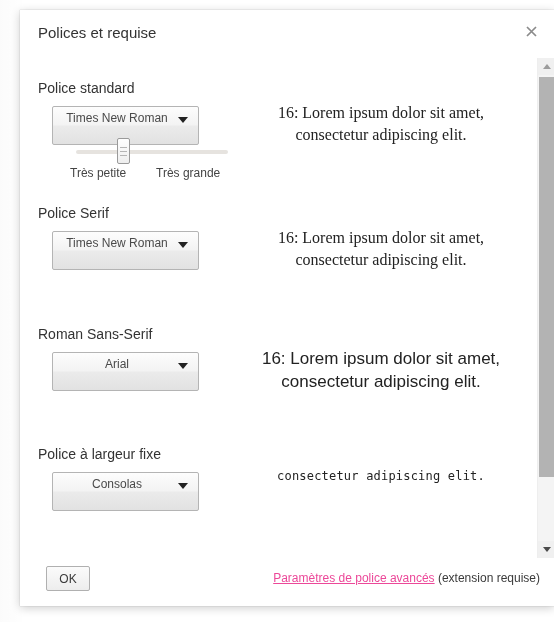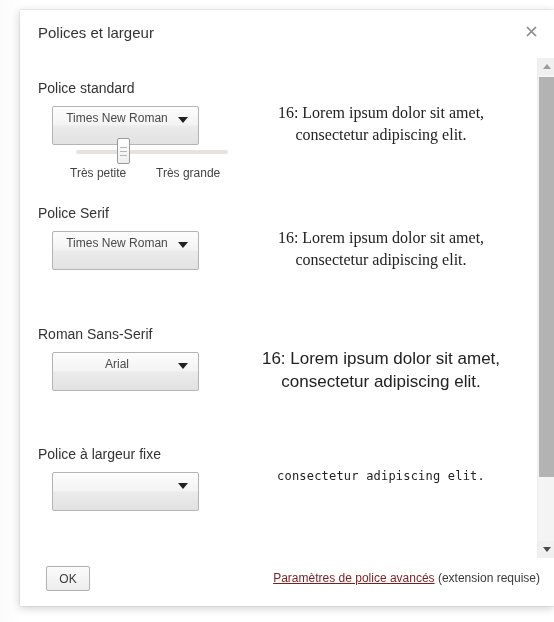--- a/index.html
+++ b/index.html
@@ -319,21 +319,21 @@
   }
   .footer-right {
     position: absolute;
     right: 14px;
     top: 13px;
     font-size: 12px;
     color: #3a3a3a;
     white-space: nowrap;
   }
   .footer-link {
-    color: #7f1d1d;
+    color: #ec4899;
     text-decoration: underline;
     cursor: pointer;
   }
 </style>
 </head>
 <body>
 
 <div id="page-backdrop">
   <div class="bg-col bg-left">
       <div>ge...</div>
@@ -360,21 +360,21 @@
       <div>P</div>
       <div>P</div>
     </div>
   <div class="bg-shade"></div>
 </div>
 <div id="modal-veil"></div>
 
 <div id="dialog">
 
   <div class="dlg-header">
-    <div class="dlg-title">Polices et largeur</div>
+    <div class="dlg-title">Polices et requise</div>
     <div class="close-btn">
       <svg width="11" height="11" viewBox="0 0 11 11" aria-hidden="true">
         <path d="M1 1 L10 10 M10 1 L1 10" stroke="#8b8b8b" stroke-width="1.7" fill="none"></path>
       </svg>
     </div>
   </div>
 
   <div class="dlg-body">
     <div class="body-inner" id="sections-host">
         <div class="section" style="top: 22px;">
@@ -425,20 +425,21 @@
           </div>
           <div class="sample-col">
             <div class="sample sample-sans">16: Lorem ipsum dolor sit amet,</div>
             <div class="sample sample-sans">consectetur adipiscing elit.</div>
           </div>
         </div>
         <div class="section" style="top: 388px;">
           <div class="sec-title">Police à largeur fixe</div>
           <div class="control-col">
             <div class="select">
+              <div class="select-label">Consolas</div>
               <div class="select-arrow"></div>
             </div>
           </div>
           <div class="sample-col">
             <div class="sample sample-mono">consectetur adipiscing elit.</div>
           </div>
         </div>
       </div>
   </div>
 

